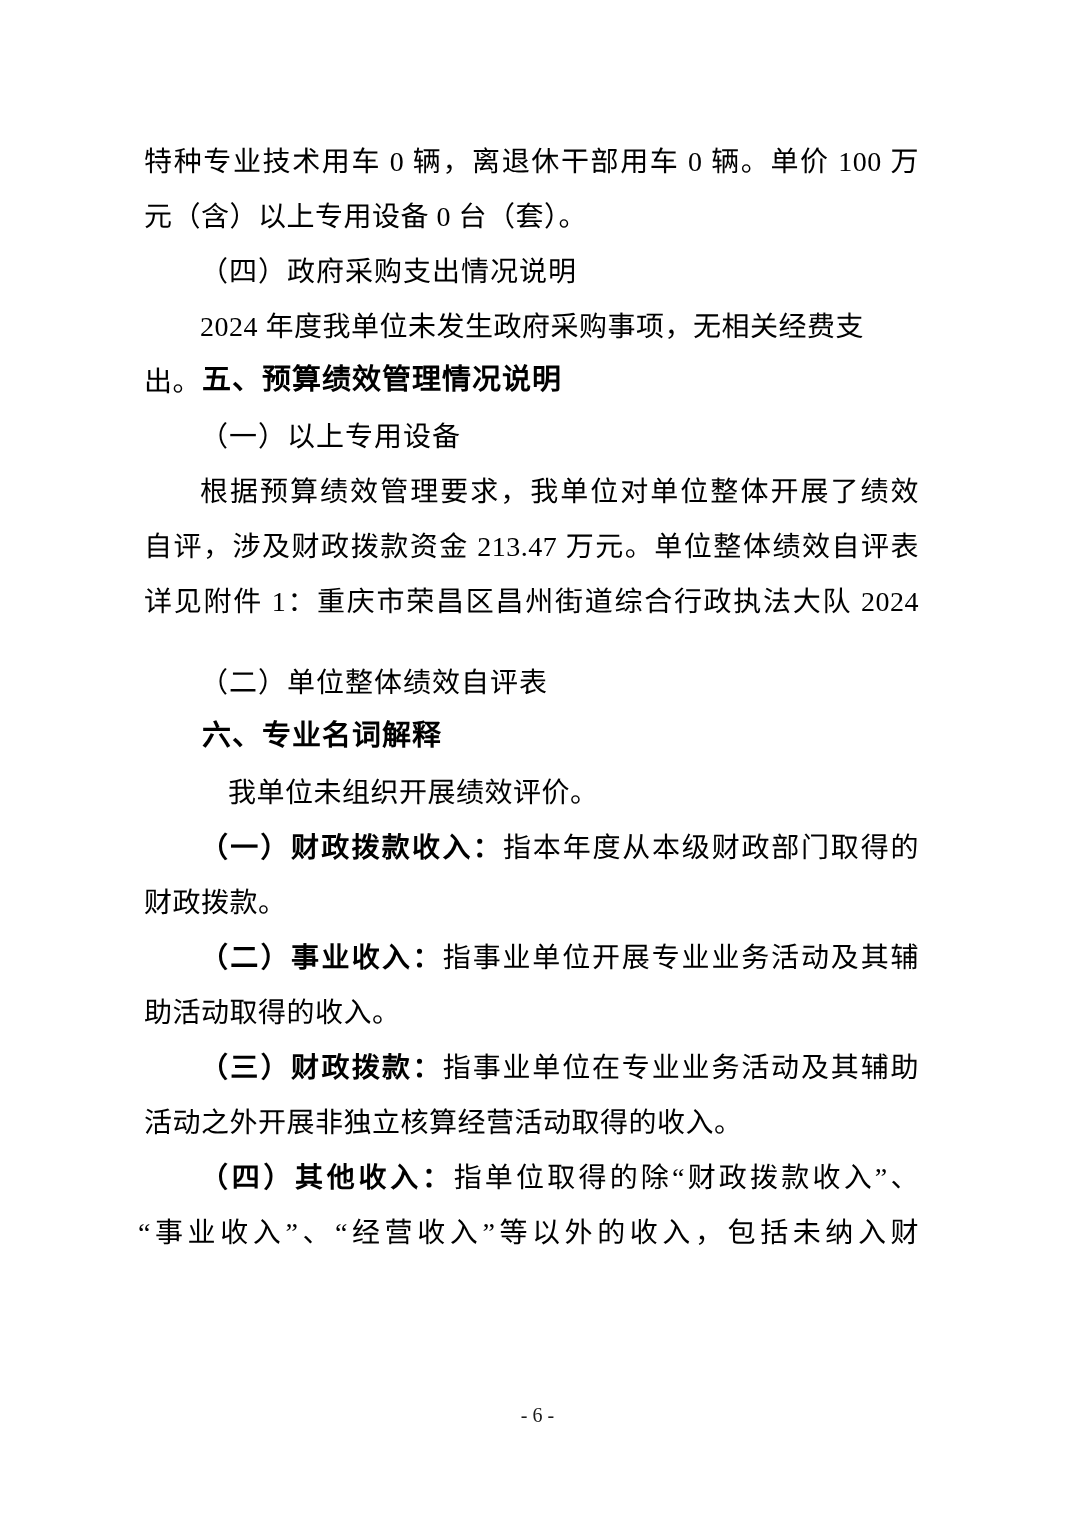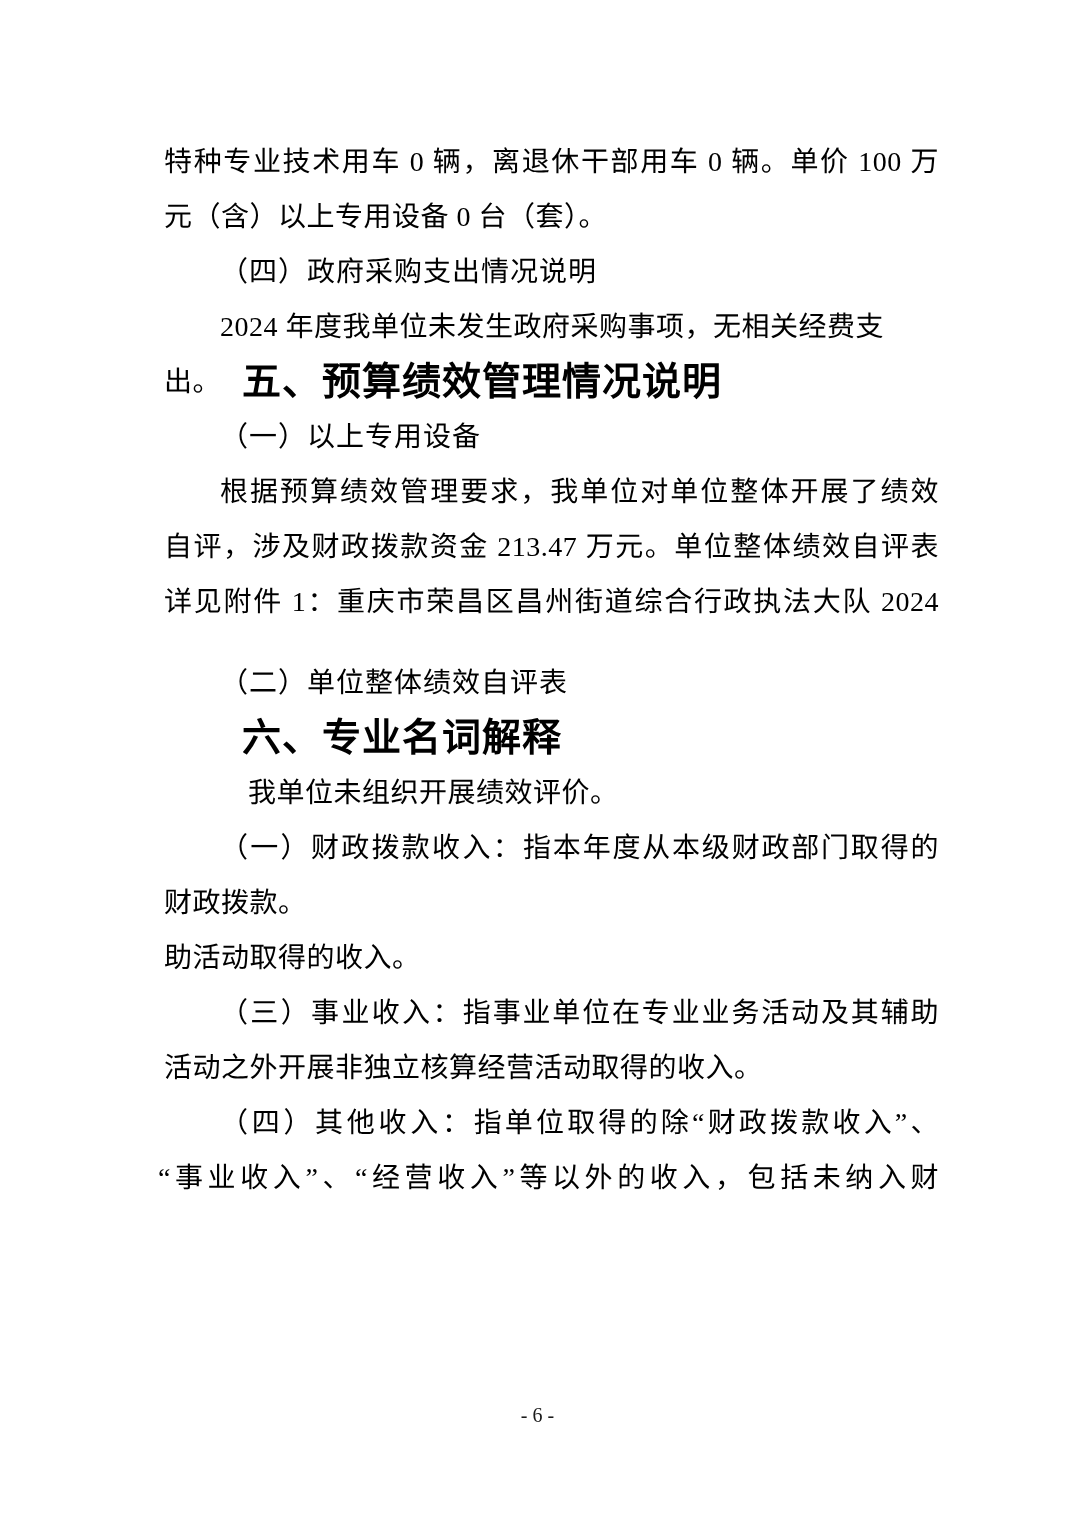--- a/index.html
+++ b/index.html
@@ -10,21 +10,21 @@
   body {
     position: relative;
     width: 1075px;
     height: 1520px;
     overflow: hidden;
     color: #000000;
     font-family: "Liberation Serif", "DejaVu Serif", serif;
   }
   .content {
     position: absolute;
-    left: 164px;
+    left: 144px;
     top: 134px;
     width: 775px;
   }
   .ln {
     margin: 0;
     height: 55px;
     line-height: 55px;
     font-size: 28px;
     font-weight: 400;
     white-space: normal;
@@ -35,29 +35,29 @@
     text-align: justify;
     text-align-last: justify;
     -moz-text-align-last: justify;
   }
   .ind  { text-indent: 2em; }
   .ind3 { text-indent: 3em; }
   .hq   { text-indent: -6px; }  
   .gap  { margin-top: 26px; }   
   
   .h1 {
-    font-family: Liberation Sans, sans-serif;
+    font-family: Liberation Mono, monospace;
     font-weight: 700;
-    font-size: 39px;
+    font-size: 29px;
     letter-spacing: 1px;
   }
   
   .h2 { font-weight: 400; letter-spacing: 1px; }
   
-  .bseg { font-weight: 400; letter-spacing: 1px; }
+  .bseg { font-weight: 700; letter-spacing: 1px; }
   .pagenum {
     position: absolute;
     left: 0;
     top: 1403px;
     width: 100%;
     text-align: center;
     font-size: 20px;
     line-height: 24px;
     font-family: "Liberation Serif", "DejaVu Serif", serif;
     color: #1a1a1a;
@@ -76,22 +76,23 @@
   <p class="ln j ind">根据预算绩效管理要求，我单位对单位整体开展了绩效</p>
   <p class="ln j">自评，涉及财政拨款资金 213.47 万元。单位整体绩效自评表</p>
   <p class="ln j">详见附件 1：重庆市荣昌区昌州街道综合行政执法大队 2024</p>
   <p class="ln h2 ind gap">（二）单位整体绩效自评表</p>
   <p class="ln h1 ind">六、专业名词解释</p>
   <p class="ln ind3">我单位未组织开展绩效评价。</p>
 
   <p class="ln j ind"><span class="bseg">（一）财政拨款收入：</span><span>指本年度从本级财政部门取得的</span></p>
   <p class="ln">财政拨款。</p>
 
+  <p class="ln j ind"><span class="bseg">（二）事业收入：</span><span>指事业单位开展专业业务活动及其辅</span></p>
   <p class="ln">助活动取得的收入。</p>
 
-  <p class="ln j ind"><span class="bseg">（三）事业收入：</span><span>指事业单位在专业业务活动及其辅助</span></p>
+  <p class="ln j ind"><span class="bseg">（三）财政拨款：</span><span>指事业单位在专业业务活动及其辅助</span></p>
   <p class="ln">活动之外开展非独立核算经营活动取得的收入。</p>
 
   <p class="ln j ind"><span class="bseg">（四）其他收入：</span><span>指单位取得的除“财政拨款收入”、</span></p>
   <p class="ln j hq">“事业收入”、“经营收入”等以外的收入，包括未纳入财</p>
 </main>
 
 <footer class="pagenum">- 6 -</footer>
 
 </body></html>

